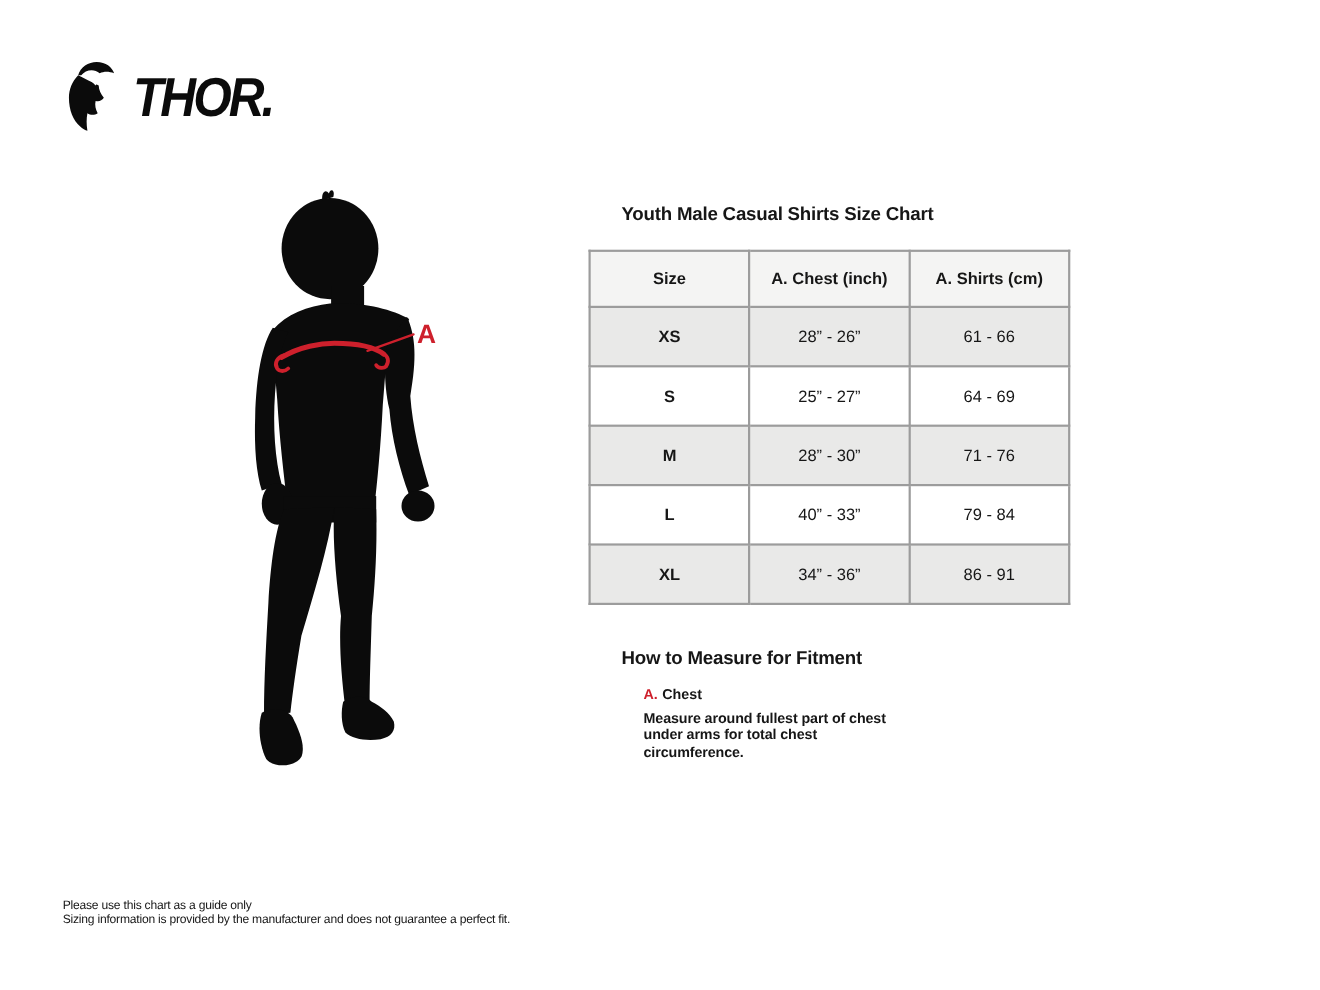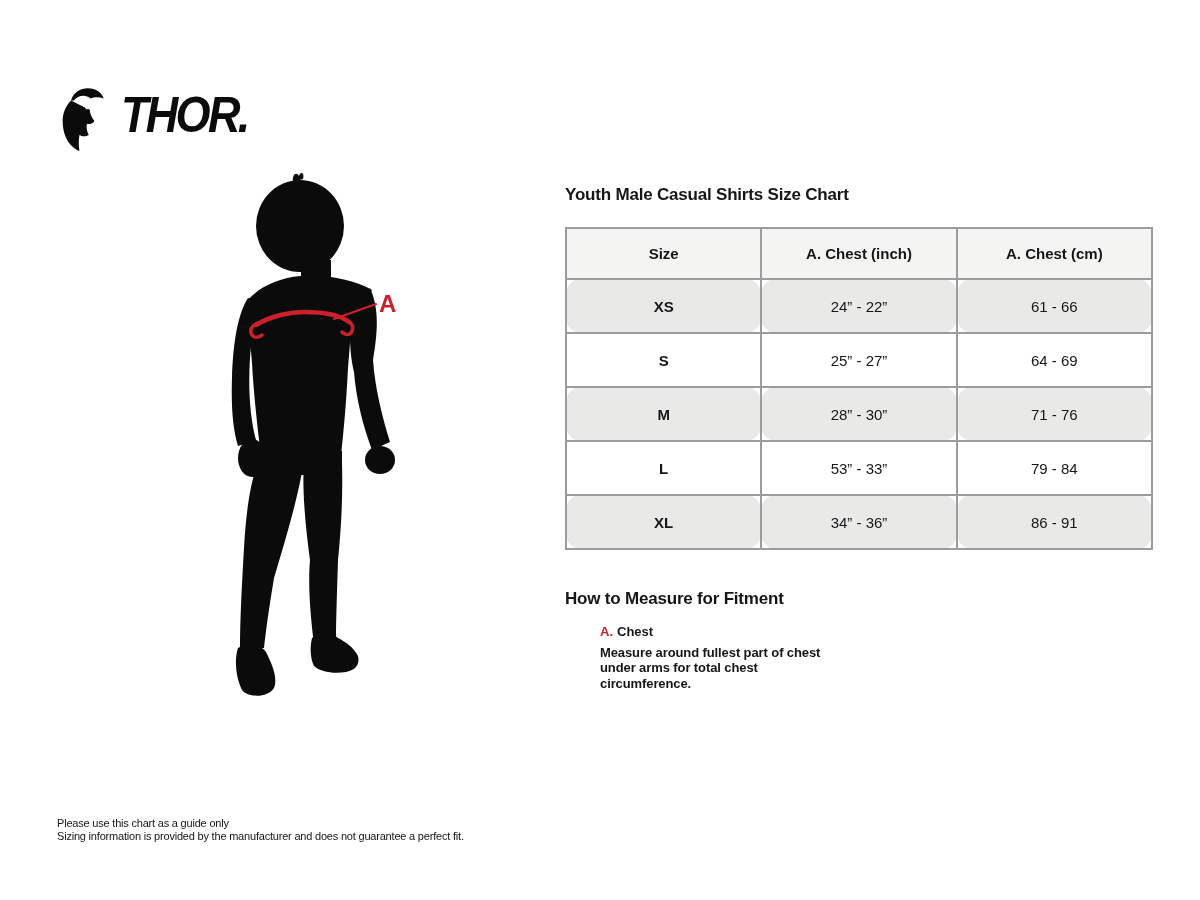--- a/index.html
+++ b/index.html
@@ -2,51 +2,51 @@
 <html><head>
 <meta charset="utf-8">
 <style>
   html,body{margin:0;padding:0;}
   body{
     width:1200px;height:900px;position:relative;overflow:hidden;
     background:#ffffff;color:#161616;
     font-family:"Liberation Sans", sans-serif;
   }
   
-  .logo{position:absolute;left:58px;top:54px;display:flex;align-items:flex-start;gap:7px;margin-top:32px;}
+  .logo{position:absolute;left:58px;top:54px;display:flex;align-items:center;gap:7px;}
   .logo-icon{width:56px;height:68px;}
   .brand{
     display:inline-block;font-size:50px;font-weight:bold;font-style:italic;
     letter-spacing:-3px;transform:scaleX(0.9);transform-origin:left center;
     color:#0b0b0b;white-space:nowrap;
   }
   
   .figure-wrap{position:absolute;left:200px;top:168px;width:260px;height:540px;}
   
   .chart-title{
     position:absolute;left:565px;top:185px;
     font-size:17px;font-weight:bold;letter-spacing:-0.2px;text-align:right;
   }
   table.size-table{
-    position:absolute;left:565px;top:227px;width:588px;
+    position:absolute;left:535px;top:227px;width:438px;
     border-collapse:collapse;table-layout:fixed;
   }
   .size-table th,.size-table td{
     border:2px solid #9c9c9c;text-align:center;vertical-align:middle;
     font-size:15px;padding:0;
   }
   .size-table th{height:49px;background:#f4f4f3;font-weight:bold;}
   .size-table td{height:52px;background:#ffffff;font-weight:normal;}
-  .size-table tr.alt td{background:#e9e9e8;border-radius:15px;}
+  .size-table tr.alt td{background:#e9e9e8;}
   .size-table td.size{font-weight:bold;}
   .measure-title{
     position:absolute;left:565px;top:589px;
     font-size:17px;font-weight:bold;letter-spacing:-0.2px;
   }
-  .measure-item{position:absolute;left:600px;top:622px;width:250px;}
+  .measure-item{position:absolute;left:585px;top:622px;width:250px;}
   .measure-key{color:#ce202c;font-weight:bold;font-size:13px;}
   .measure-name{color:#161616;font-weight:bold;font-size:13px;margin-left:4px;}
   .measure-desc{margin:5px 0 0 0;font-size:13px;line-height:1.18;letter-spacing:-0.1px;font-weight:bold;}
   
   .disclaimer{
     position:absolute;left:57px;top:817px;
     font-size:11px;line-height:1.15;letter-spacing:-0.2px;
   }
 </style>
 </head>
@@ -99,46 +99,46 @@
   </svg>
 </div>
 
 <div class="chart-title">Youth Male Casual Shirts Size Chart</div>
 
 <table class="size-table">
   <thead>
     <tr>
         <th>Size</th>
         <th>A. Chest (inch)</th>
-        <th>A. Chest (cm)</th>
+        <th>A. Shirts (cm)</th>
       </tr>
   </thead>
   <tbody>
 
       <tr class="alt">
         <td class="size">XS</td>
-        <td>24” - 22”</td>
+        <td>28” - 26”</td>
         <td>61 - 66</td>
       </tr>
 
       <tr>
         <td class="size">S</td>
         <td>25” - 27”</td>
         <td>64 - 69</td>
       </tr>
 
       <tr class="alt">
         <td class="size">M</td>
         <td>28” - 30”</td>
         <td>71 - 76</td>
       </tr>
 
       <tr>
         <td class="size">L</td>
-        <td>53” - 33”</td>
+        <td>40” - 33”</td>
         <td>79 - 84</td>
       </tr>
 
       <tr class="alt">
         <td class="size">XL</td>
         <td>34” - 36”</td>
         <td>86 - 91</td>
       </tr>
     </tbody>
 </table>

